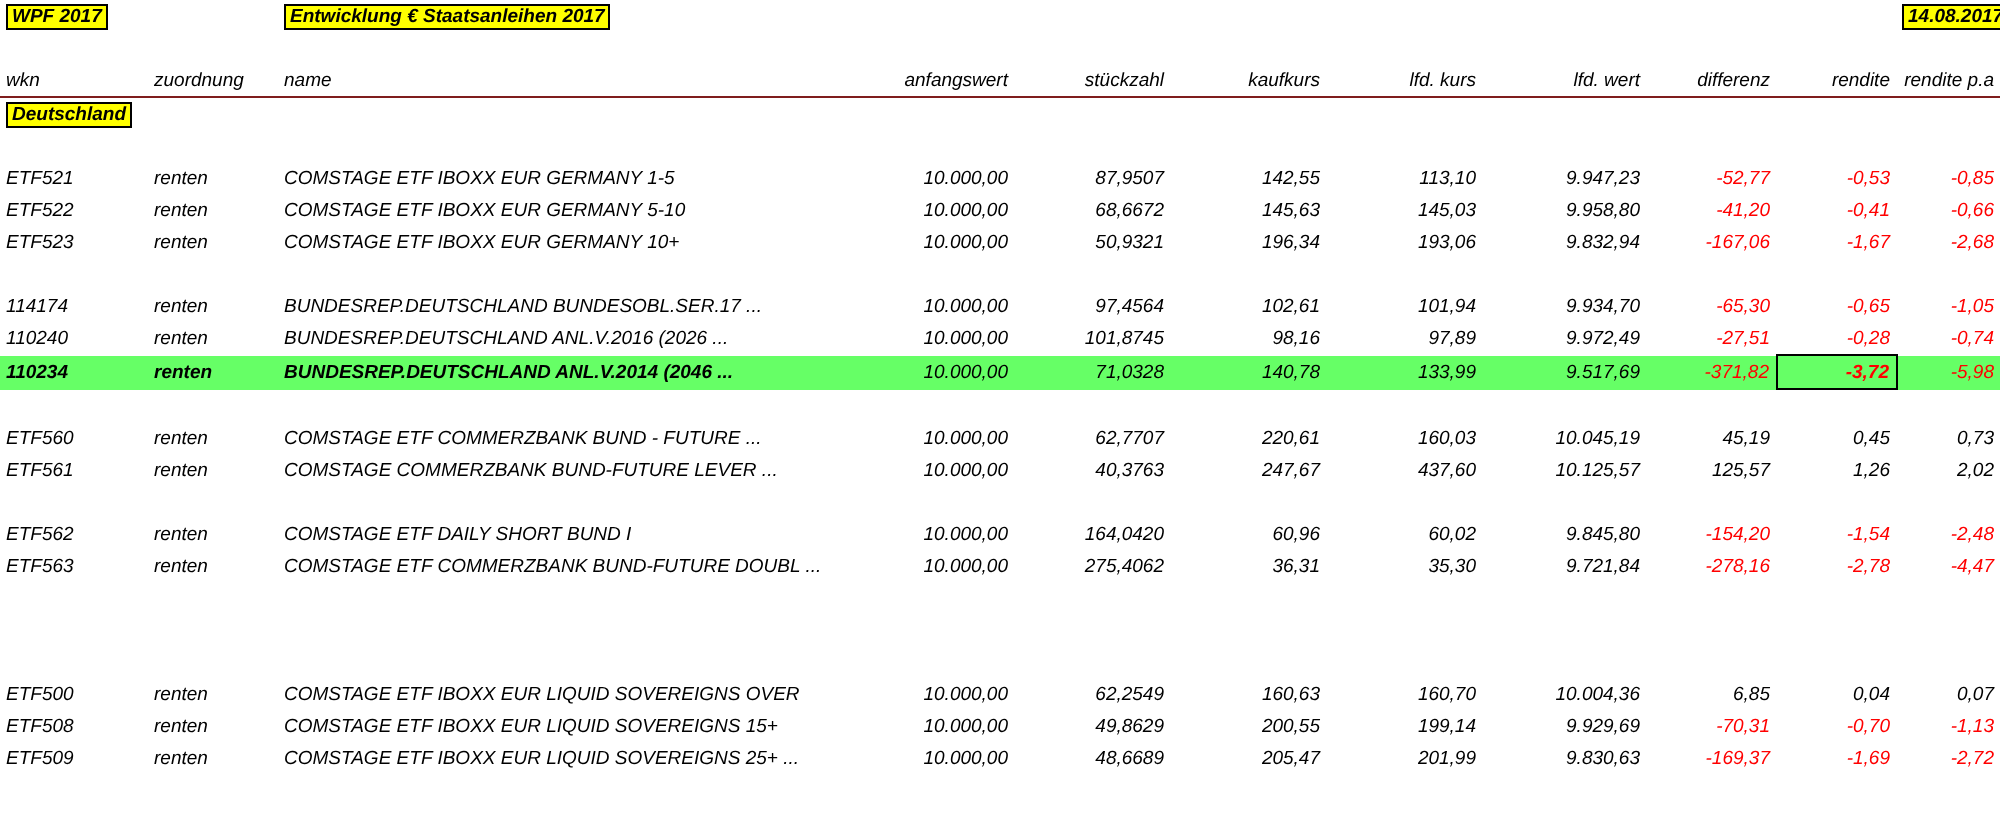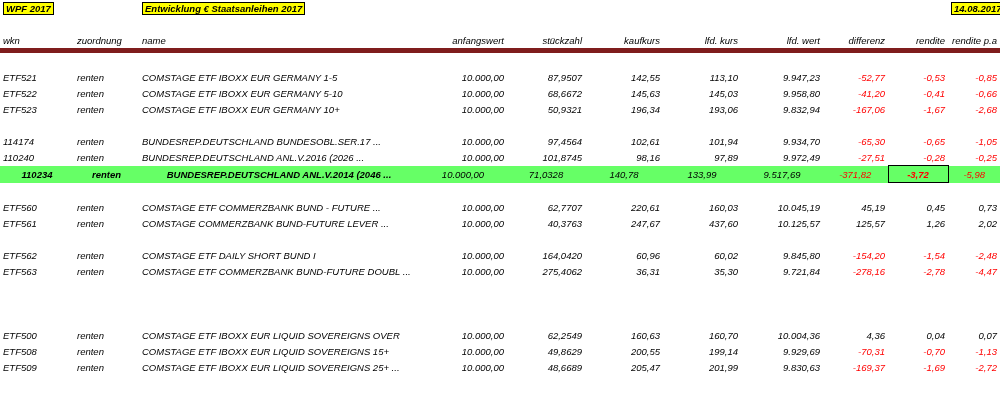--- a/index.html
+++ b/index.html
@@ -53,26 +53,26 @@
   .hl-yellow {
     background: #ffff00;
     border: 1px solid #000000;
     padding: 0 2px;
     display: inline-block;
     line-height: 11px;
     font-style: italic;
     font-weight: bold;
     font-size: 9.5px;
   }
-  .row-green td { background: #66ff66; text-align: center; }
+  .row-green td { background: #66ff66; }
   .box-black {
     border: 1.5px solid #000000;
     margin-top: 29px;
   }
-  .underline-cell { border-bottom: 5px solid #7f1d1d; }
+  .underline-cell { border-bottom: 1px solid #7f1d1d; }
   .spacer td { height: 9px; }
   .title-row td { height: 17px; }
   .hdr-row td { height: 17px; font-style: italic; }
   .sub-hdr td { height: 12px; font-style: italic; font-size: 9px; }
   .group-row td { height: 16px; }
 </style>
 </head>
 <body>
 
 <div class="sheet">
@@ -123,20 +123,33 @@
           <td class="italic underline-cell">name</td>
           <td class="italic underline-cell num">anfangswert</td>
           <td class="italic underline-cell num">stückzahl</td>
           <td class="italic underline-cell num">kaufkurs</td>
           <td class="italic underline-cell num">lfd. kurs</td>
           <td class="italic underline-cell num">lfd. wert</td>
           <td class="italic underline-cell num">differenz</td>
           <td class="italic underline-cell num">rendite</td>
           <td class="italic underline-cell num">rendite p.a</td>
         </tr>
+        <tr class="group-row">
+          <td><span class="hl-yellow">Deutschland</span></td>
+          <td></td>
+          <td></td>
+          <td></td>
+          <td></td>
+          <td></td>
+          <td></td>
+          <td></td>
+          <td></td>
+          <td></td>
+          <td></td>
+        </tr>
         <tr class="spacer">
           <td></td>
           <td></td>
           <td></td>
           <td></td>
           <td></td>
           <td></td>
           <td></td>
           <td></td>
           <td></td>
@@ -212,21 +225,21 @@
           <td class="italic">110240</td>
           <td class="italic">renten</td>
           <td class="italic">BUNDESREP.DEUTSCHLAND ANL.V.2016 (2026 ...</td>
           <td class="italic num">10.000,00</td>
           <td class="italic num">101,8745</td>
           <td class="italic num">98,16</td>
           <td class="italic num">97,89</td>
           <td class="italic num">9.972,49</td>
           <td class="italic num neg">-27,51</td>
           <td class="italic num neg">-0,28</td>
-          <td class="italic num neg">-0,25</td>
+          <td class="italic num neg">-0,74</td>
         </tr>
         <tr class="row-green">
           <td class="italic bold">110234</td>
           <td class="italic bold">renten</td>
           <td class="italic bold">BUNDESREP.DEUTSCHLAND ANL.V.2014 (2046 ...</td>
           <td class="italic num">10.000,00</td>
           <td class="italic num">71,0328</td>
           <td class="italic num">140,78</td>
           <td class="italic num">133,99</td>
           <td class="italic num">9.517,69</td>
@@ -353,21 +366,21 @@
         </tr>
         <tr>
           <td class="italic">ETF500</td>
           <td class="italic">renten</td>
           <td class="italic">COMSTAGE ETF IBOXX EUR LIQUID SOVEREIGNS OVER</td>
           <td class="italic num">10.000,00</td>
           <td class="italic num">62,2549</td>
           <td class="italic num">160,63</td>
           <td class="italic num">160,70</td>
           <td class="italic num">10.004,36</td>
-          <td class="italic num">4,36</td>
+          <td class="italic num">6,85</td>
           <td class="italic num">0,04</td>
           <td class="italic num">0,07</td>
         </tr>
         <tr>
           <td class="italic">ETF508</td>
           <td class="italic">renten</td>
           <td class="italic">COMSTAGE ETF IBOXX EUR LIQUID SOVEREIGNS 15+</td>
           <td class="italic num">10.000,00</td>
           <td class="italic num">49,8629</td>
           <td class="italic num">200,55</td>

